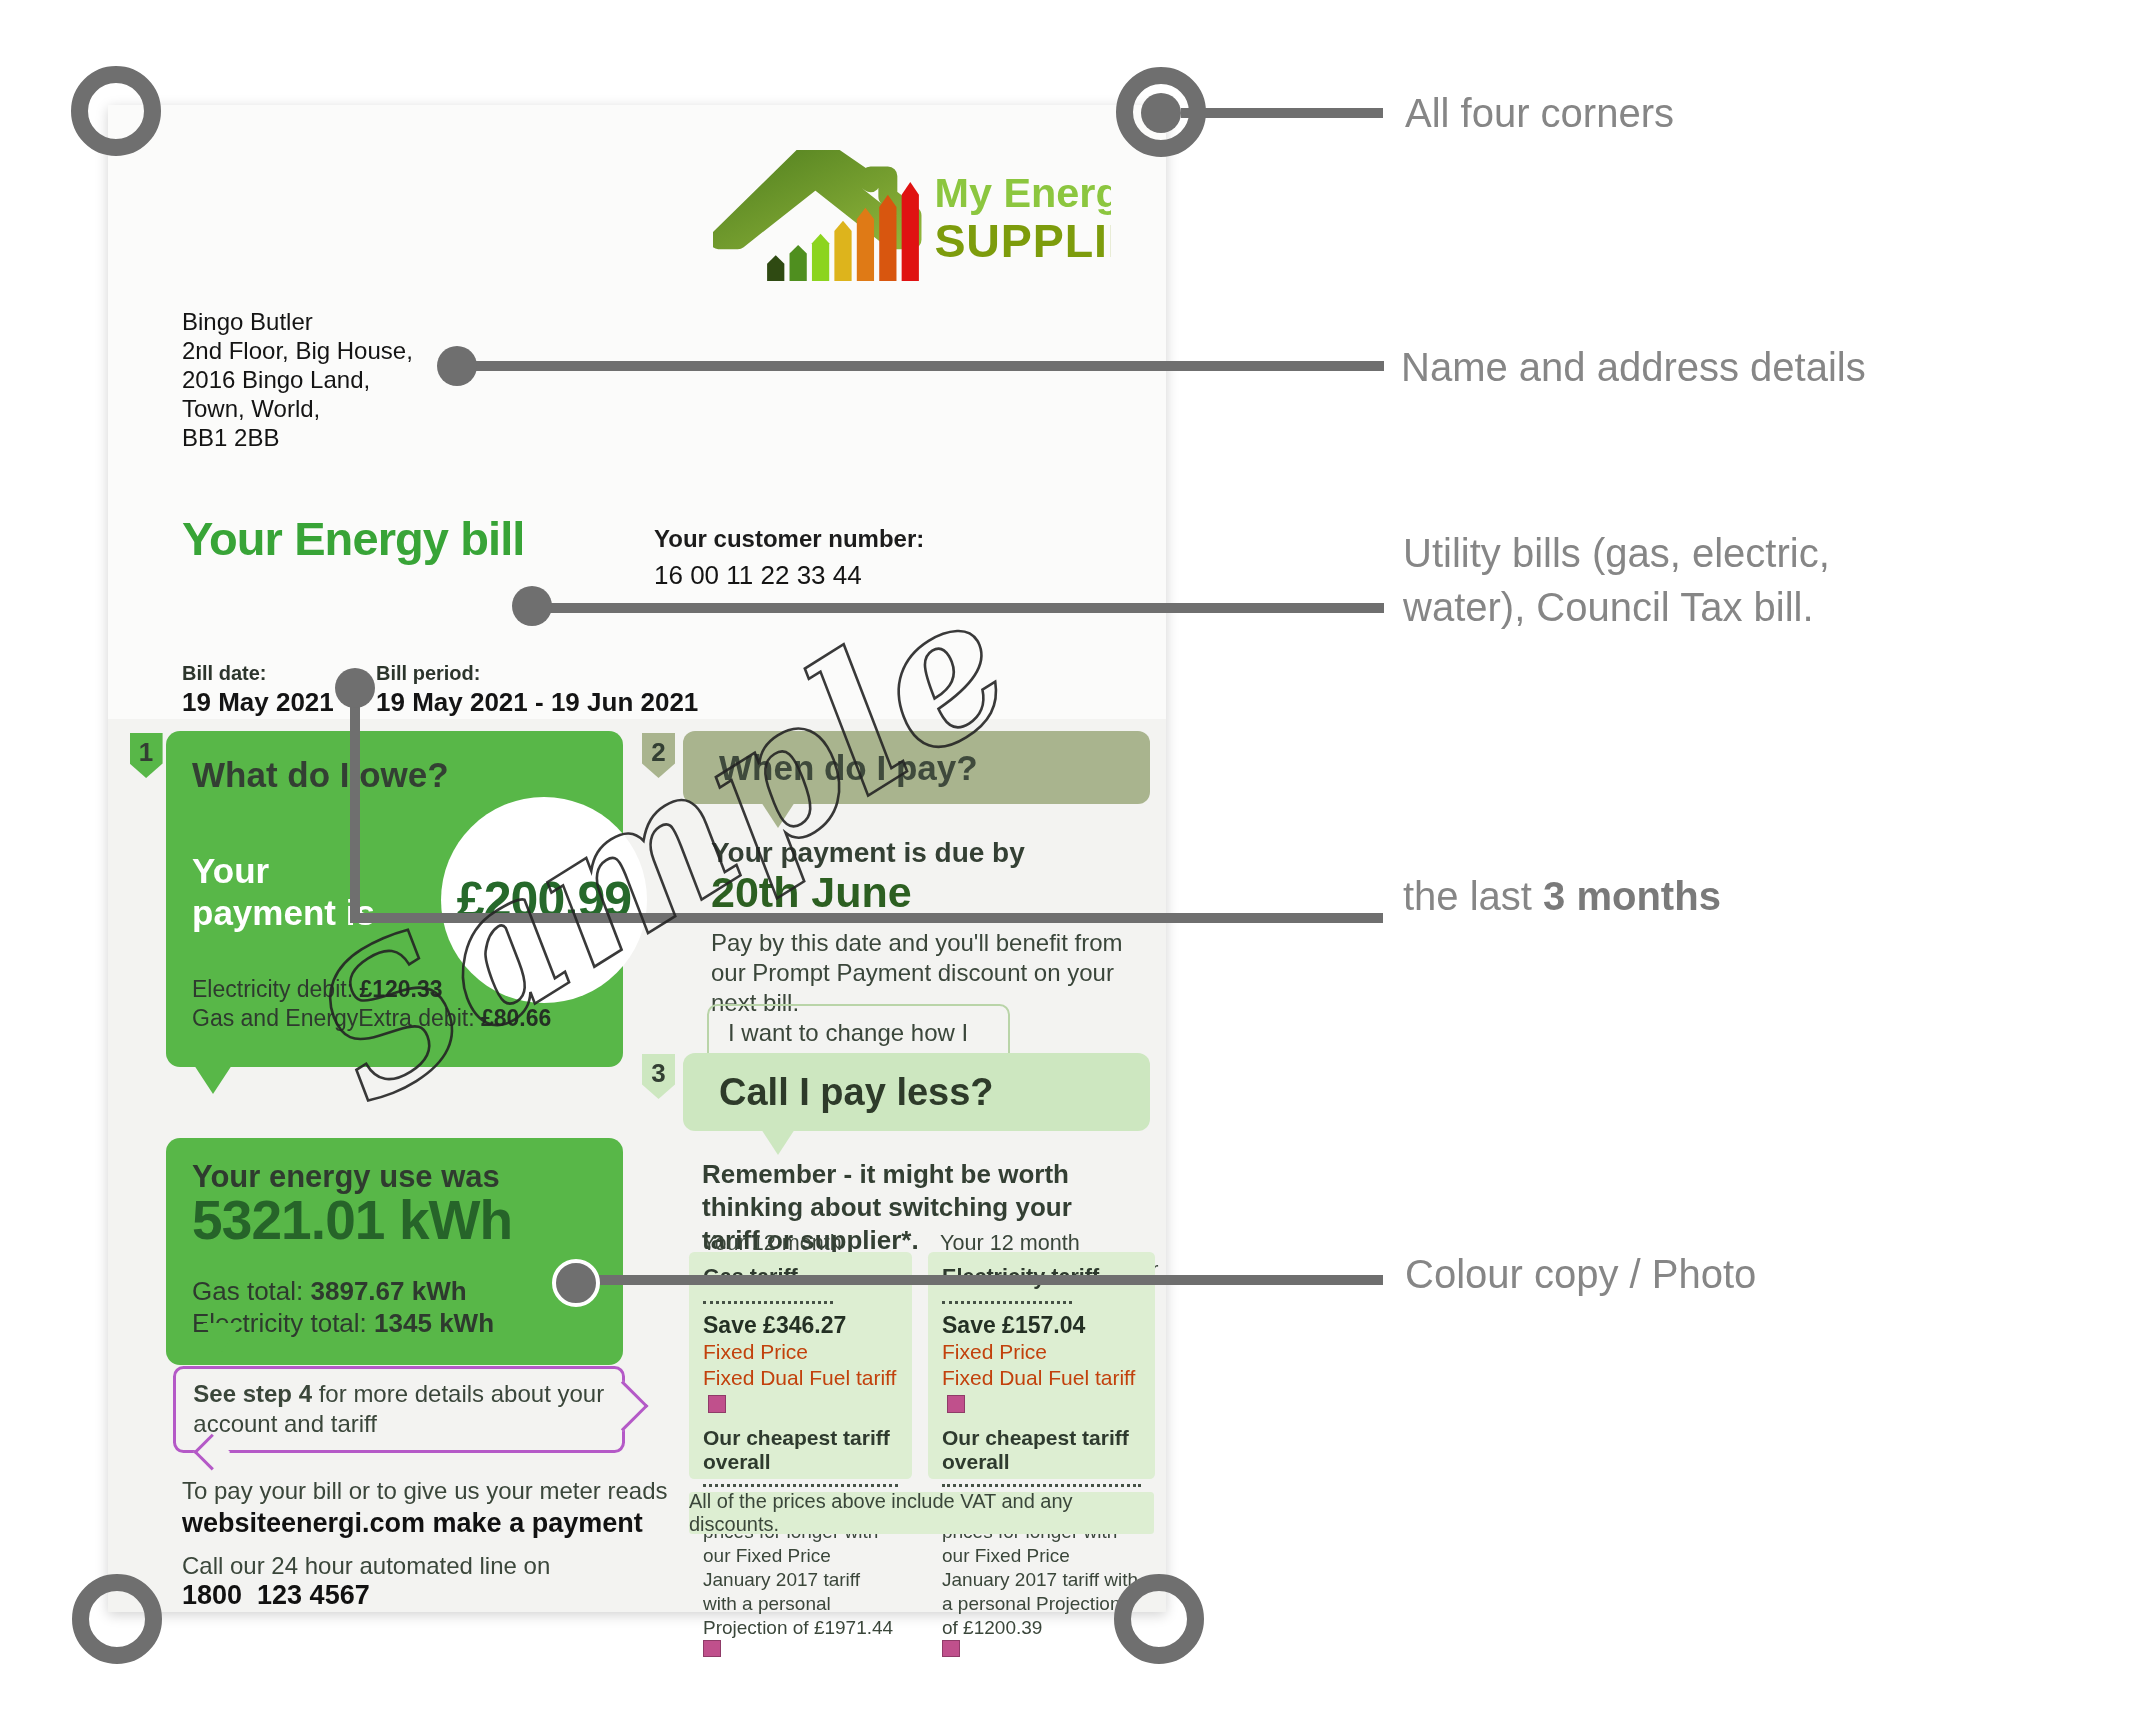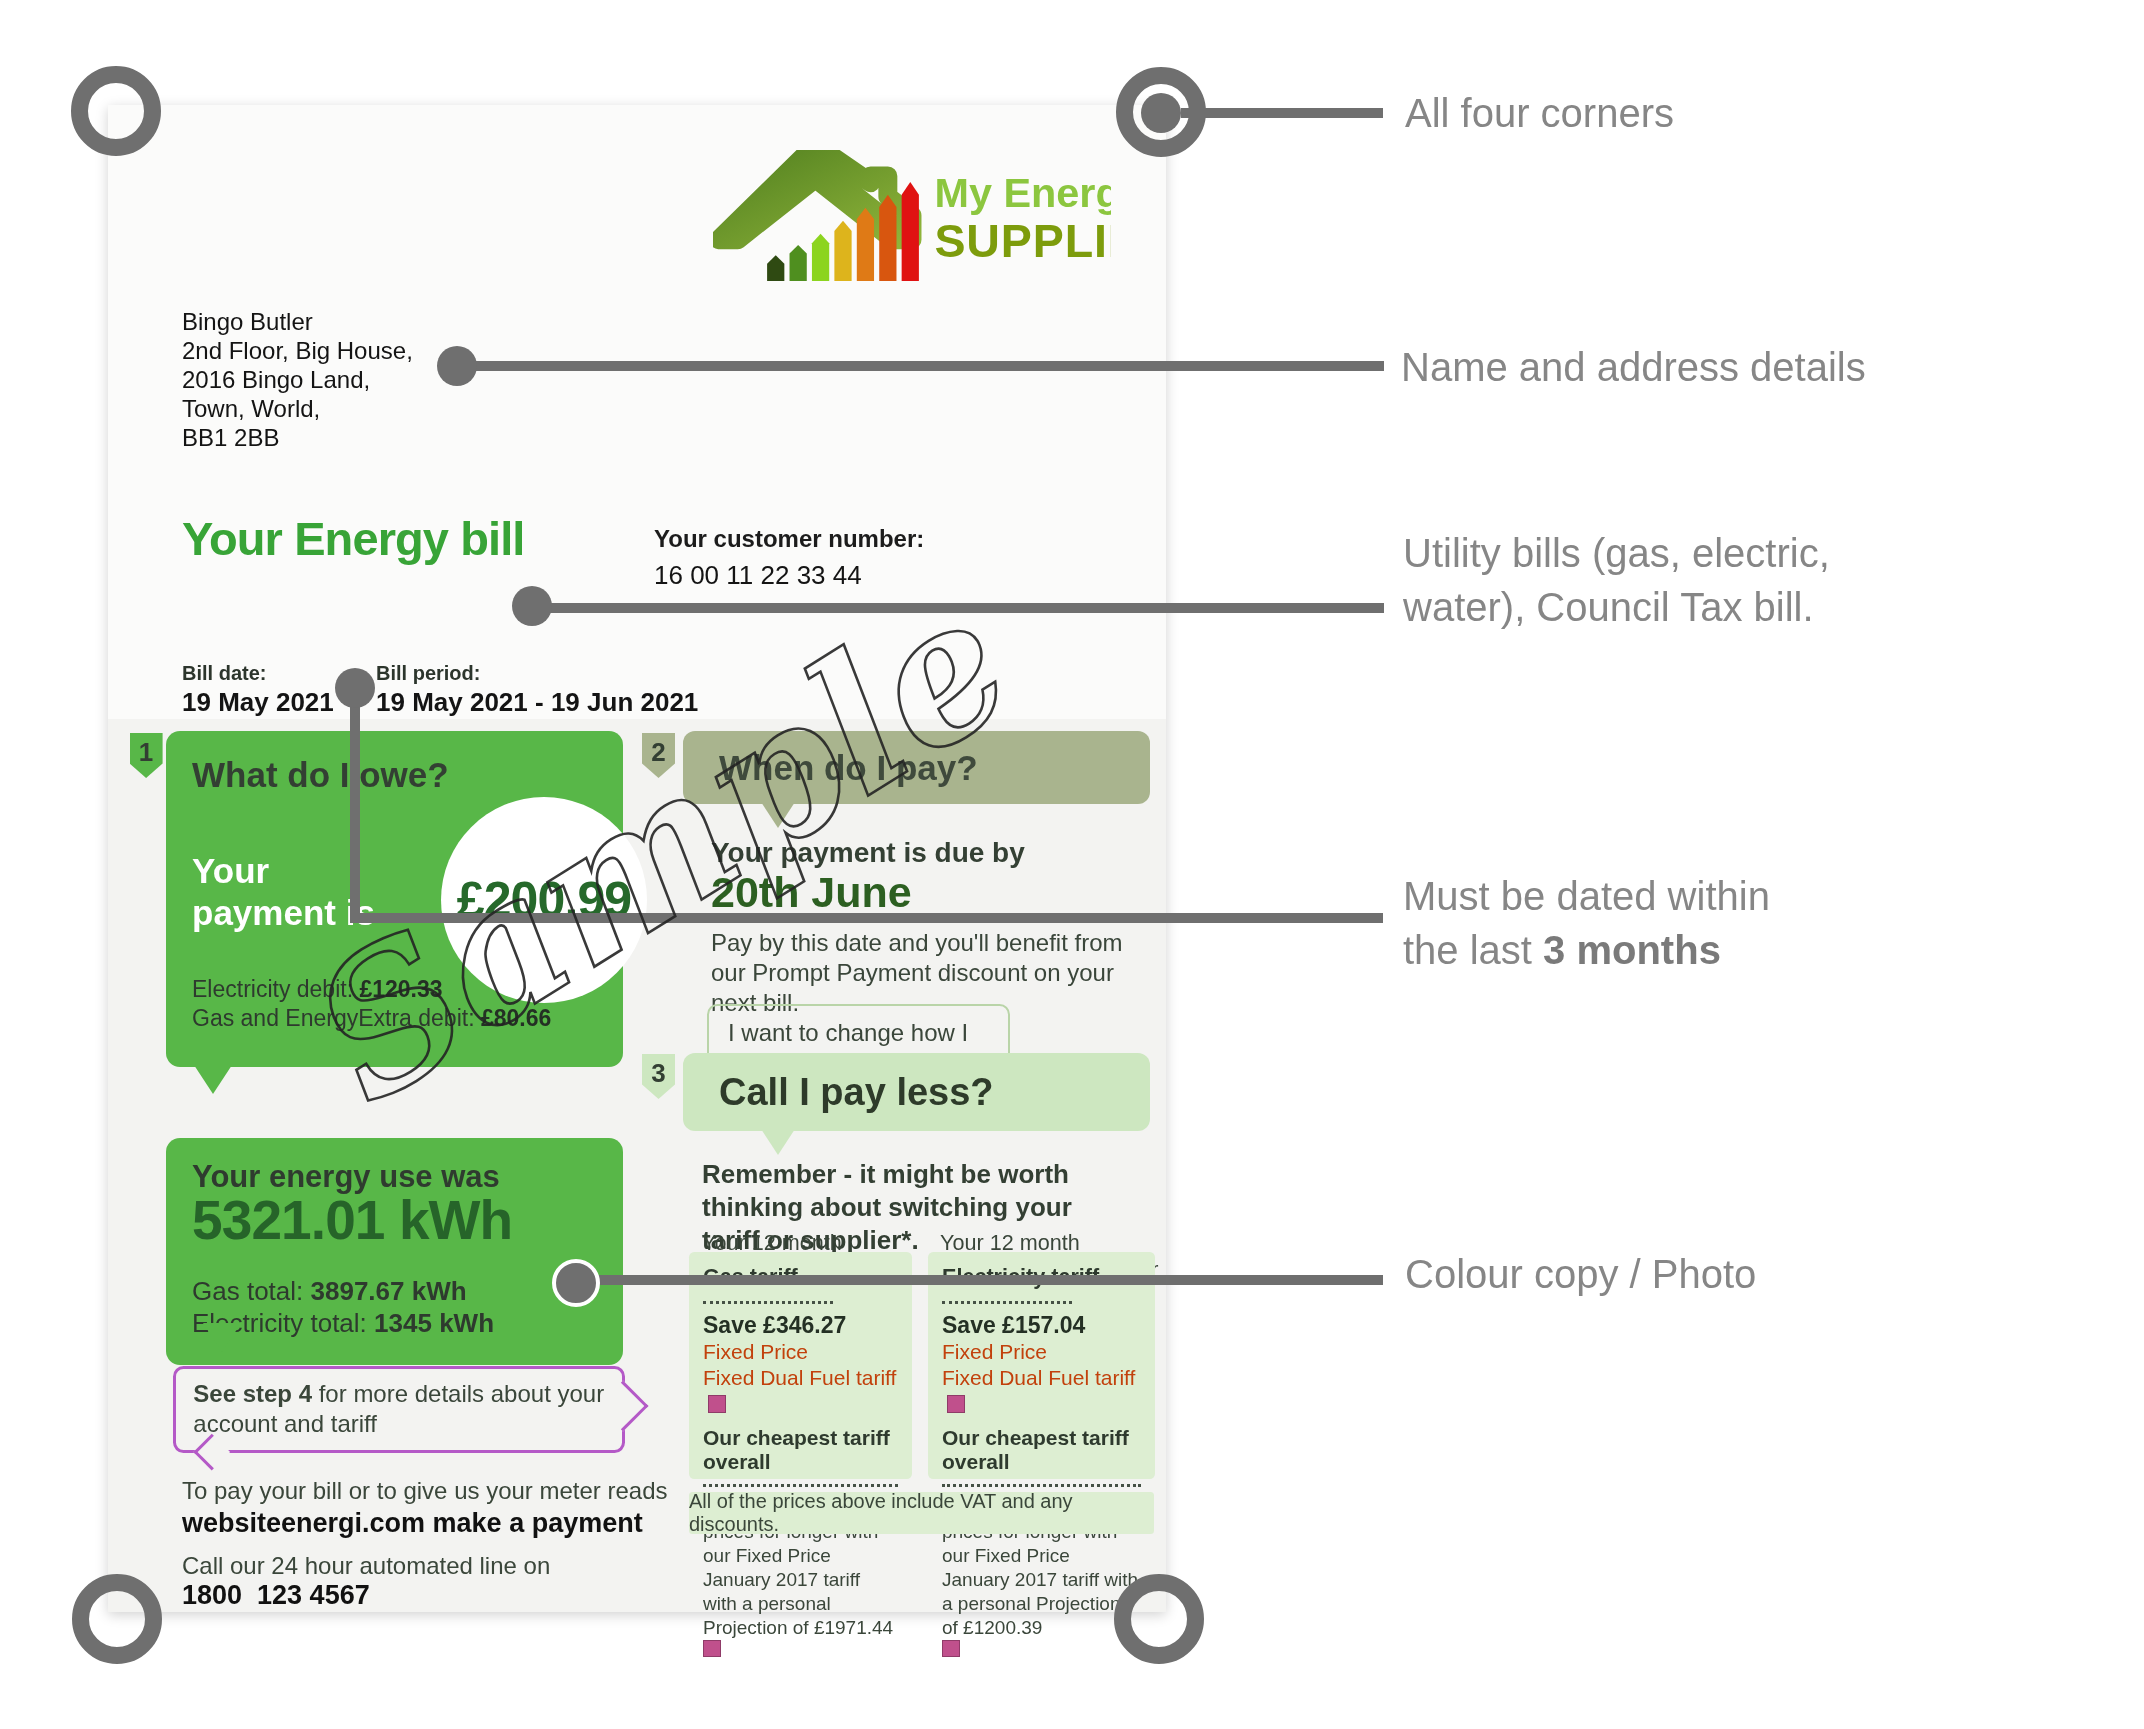--- a/index.html
+++ b/index.html
@@ -271,20 +271,19 @@
   <div class="abs conn-dot" style="left:335px;top:668px;"></div>
   <div class="abs conn-dot" style="left:552px;top:1259px;border:4.3px solid #ffffff;box-sizing:content-box;"></div>
 
   <div class="abs ann-text" style="left:1405px;top:86px;">All four corners</div>
   <div class="abs ann-text" style="left:1401px;top:340px;">Name and address details</div>
   <div class="abs ann-text" style="left:1403px;top:526px;">
     <div>Utility bills (gas, electric,</div>
     <div>water), Council Tax bill.</div>
   </div>
   <div class="abs ann-text" style="left:1403px;top:869px;">
-    <div>Must be dated within</div>
     <div><span>the last </span><b>3 months</b></div>
   </div>
   <div class="abs ann-text" style="left:1405px;top:1247px;">Colour copy / Photo</div>
 
   <div id="watermark" class="abs">Sample</div>
 </div>
 
 
 </body></html>

